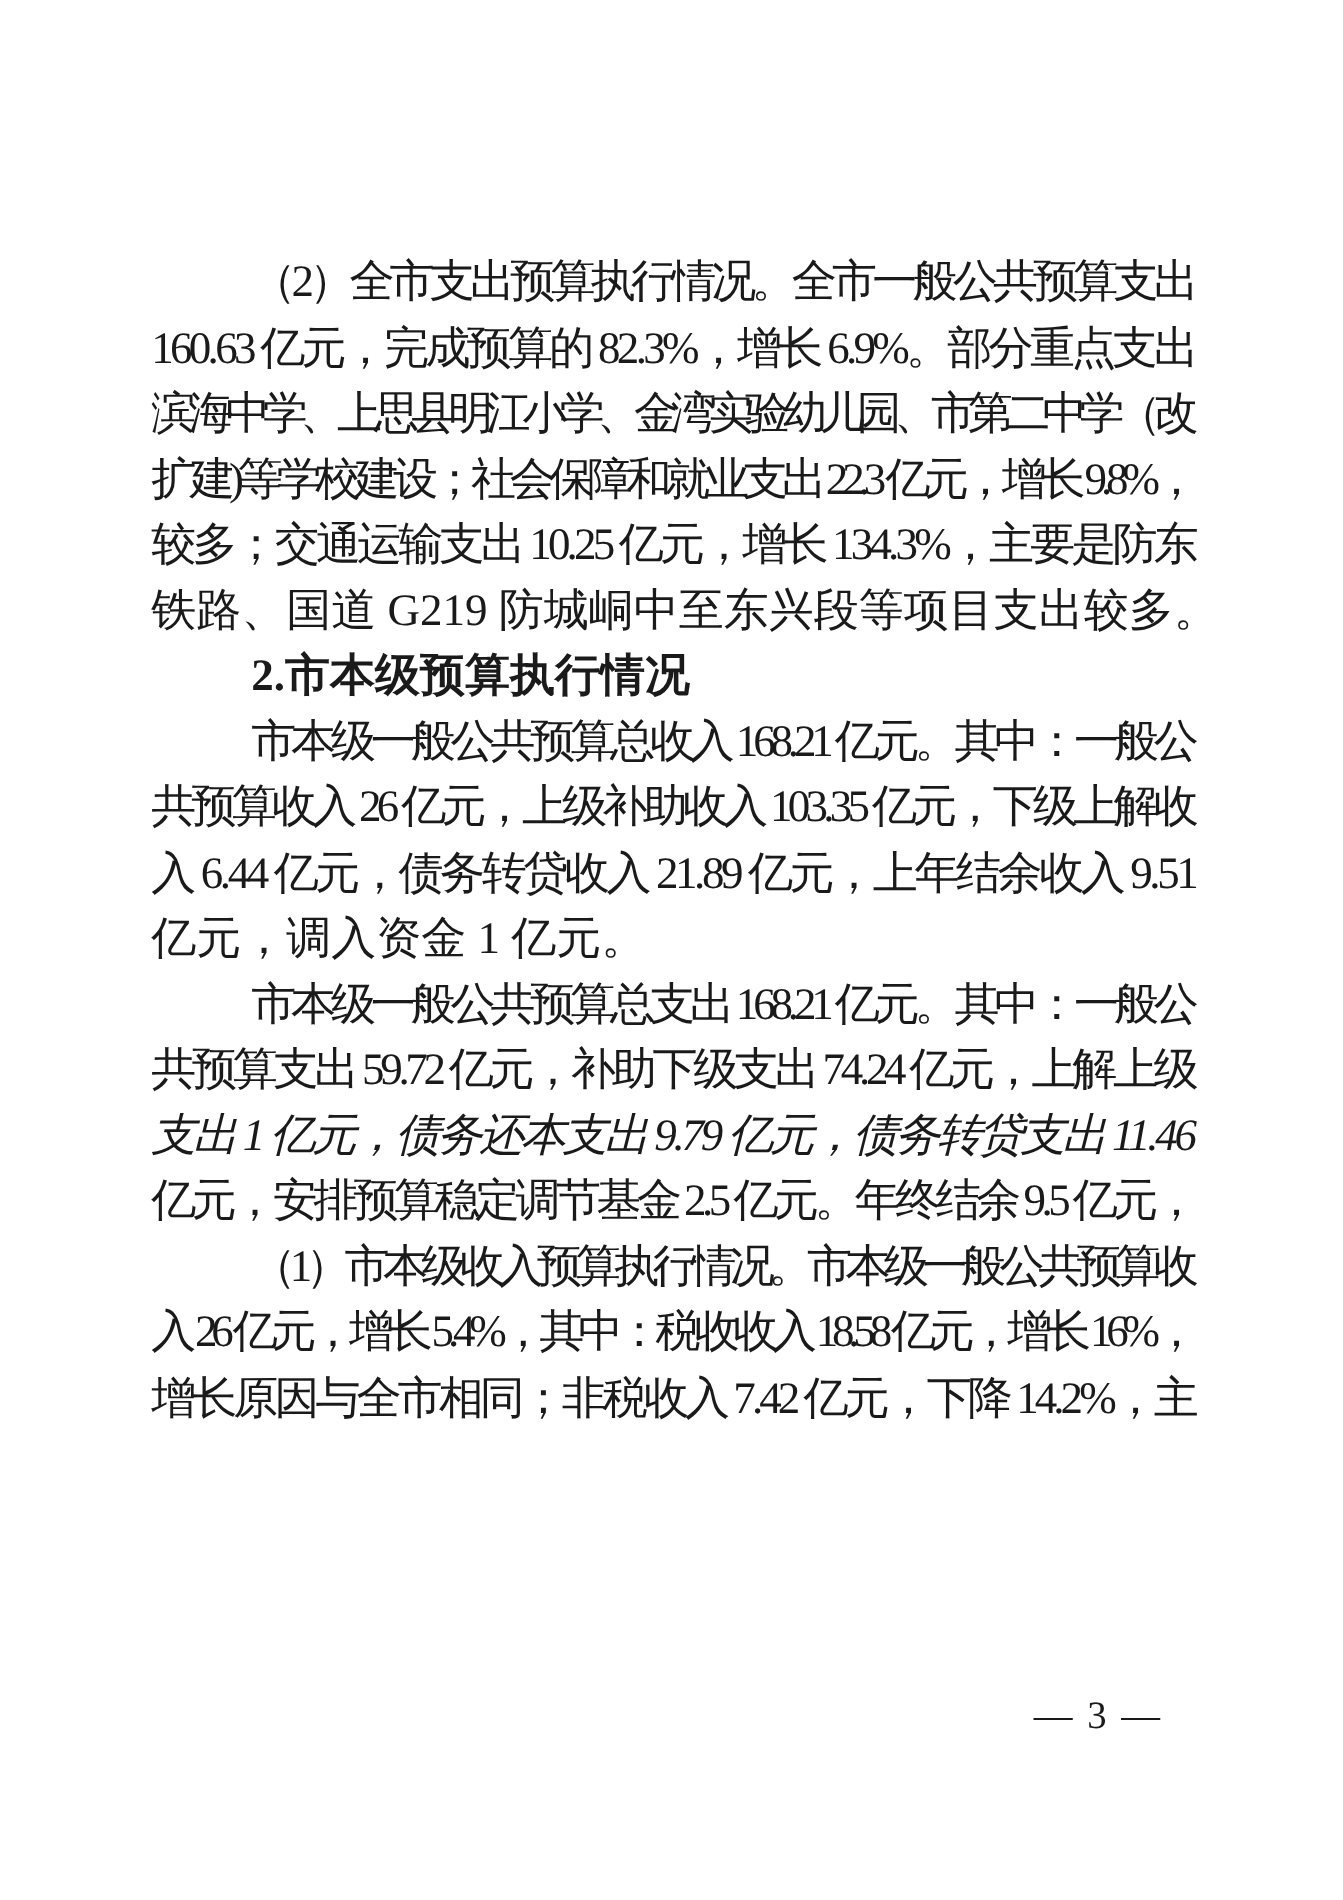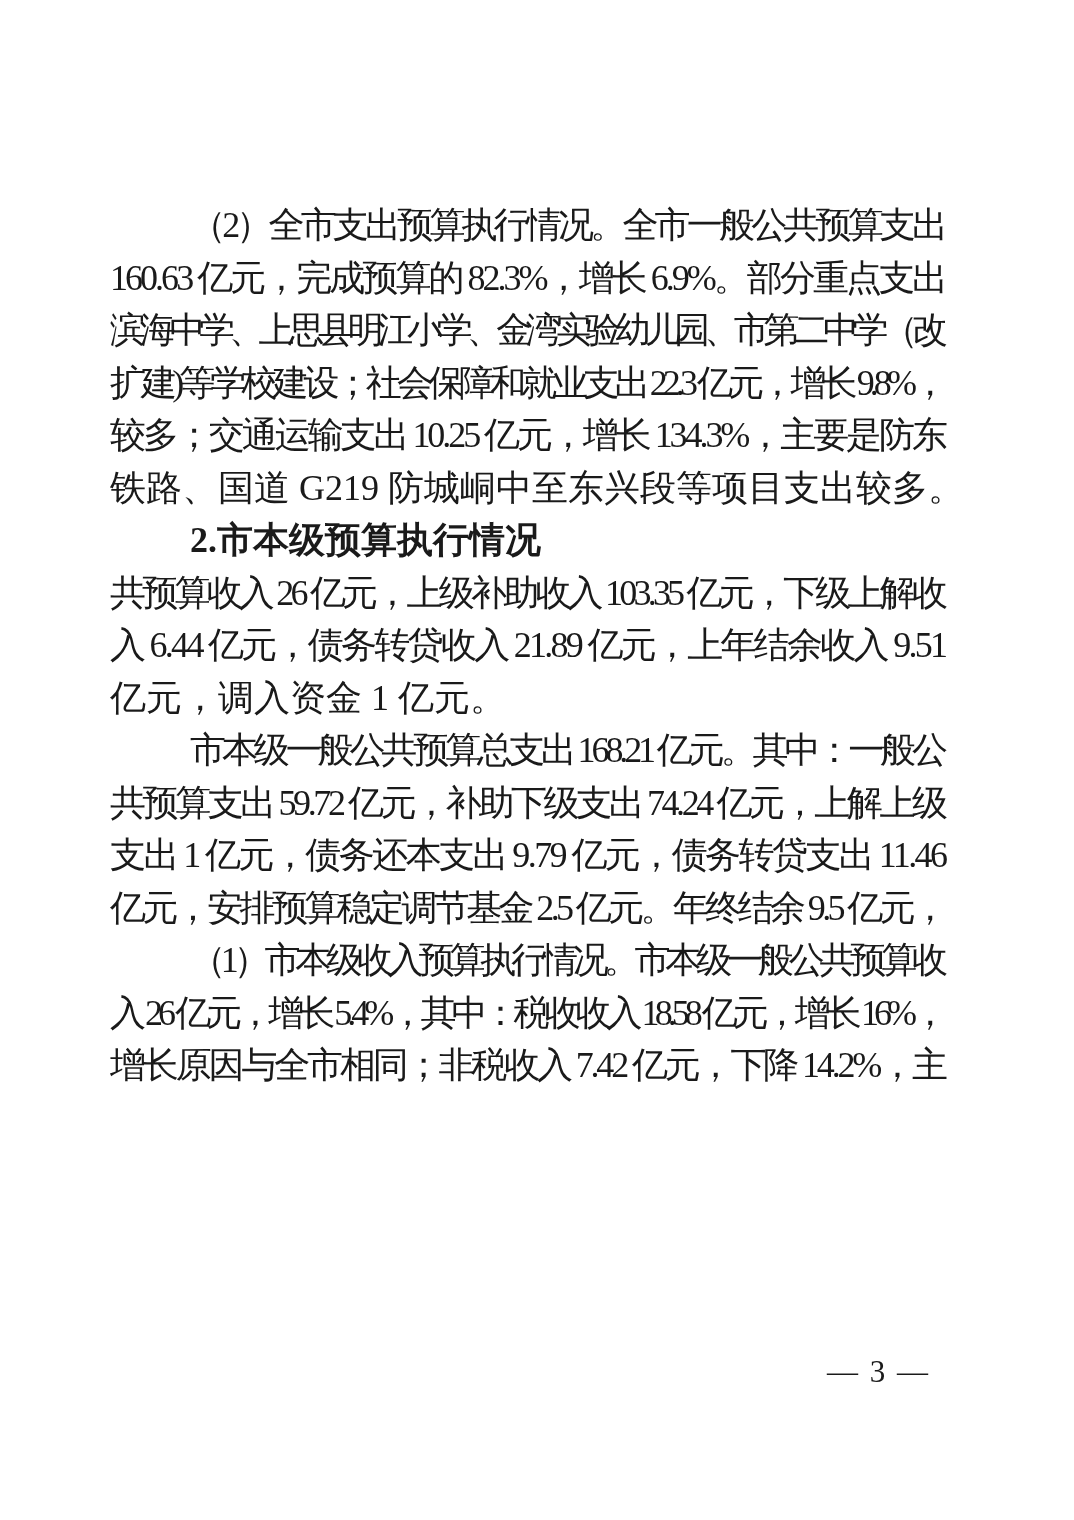--- a/index.html
+++ b/index.html
@@ -14,21 +14,21 @@
     color:var(--text-color);
   }
   .page{
     position:relative;
     width:1074px;height:1520px;
     background:var(--page-bg);
     overflow:hidden;
   }
   .content{
     position:absolute;
-    left:110px;top:199px;
+    left:121px;top:199px;
     width:838px;
   }
   .line{
     height:52.5px;
     line-height:52.5px;
     font-size:36px;
     white-space:nowrap;
     overflow:visible;
   }
   .line.first{ padding-left:80px; }
@@ -54,28 +54,29 @@
         <div class="line fill"><span style="letter-spacing: -2.97098px; margin-right: 2.97098px;">160.63 亿元，完成预算的 82.3%，增长 6.9%。部分重点支出</span></div>
         <div class="line fill"><span style="letter-spacing: -6.2963px; margin-right: 6.2963px;">滨海中学、上思县明江小学、金湾实验幼儿园、市第二中学（改</span></div>
         <div class="line fill"><span style="letter-spacing: -4.91131px; margin-right: 4.91131px;">扩建)等学校建设；社会保障和就业支出 22.3 亿元，增长 9.8%，</span></div>
         <div class="line fill"><span style="letter-spacing: -3.06061px; margin-right: 3.06061px;">较多；交通运输支出 10.25 亿元，增长 134.3%，主要是防东</span></div>
         <div class="line"><span>铁路、国道 G219 防城峒中至东兴段等项目支出较多。</span></div>
       </div>
       <div class="paragraph heading">
         <div class="line first"><span>2.市本级预算执行情况</span></div>
       </div>
       <div class="paragraph">
+        <div class="line first fill"><span style="letter-spacing: -4.10714px; margin-right: 4.10714px;">市本级一般公共预算总收入 168.21 亿元。其中：一般公</span></div>
         <div class="line fill"><span style="letter-spacing: -3.78788px; margin-right: 3.78788px;">共预算收入 26 亿元，上级补助收入 103.35 亿元，下级上解收</span></div>
         <div class="line fill"><span style="letter-spacing: -2.72222px; margin-right: 2.72222px;">入 6.44 亿元，债务转贷收入 21.89 亿元，上年结余收入 9.51</span></div>
         <div class="line"><span>亿元，调入资金 1 亿元。</span></div>
       </div>
       <div class="paragraph">
         <div class="line first fill"><span style="letter-spacing: -4.10714px; margin-right: 4.10714px;">市本级一般公共预算总支出 168.21 亿元。其中：一般公</span></div>
         <div class="line fill"><span style="letter-spacing: -3.41176px; margin-right: 3.41176px;">共预算支出 59.72 亿元，补助下级支出 74.24 亿元，上解上级</span></div>
-        <div class="line fill"><span style="letter-spacing: -2.57858px; margin-right: 2.57858px;">支出 1 亿元，债务还本支出 9.79 亿元，债务转贷支出 11.46</span></div>
+        <div class="line fill"><span style="letter-spacing: -2.57858px; margin-right: 2.57858px; font-style: italic;">支出 1 亿元，债务还本支出 9.79 亿元，债务转贷支出 11.46</span></div>
         <div class="line fill"><span style="letter-spacing: -3.625px; margin-right: 3.625px;">亿元，安排预算稳定调节基金 2.5 亿元。年终结余 9.5 亿元，</span></div>
       </div>
       <div class="paragraph">
         <div class="line first fill"><span style="letter-spacing: -5.16667px; margin-right: 5.16667px;">（1）市本级收入预算执行情况。市本级一般公共预算收</span></div>
         <div class="line fill"><span style="letter-spacing: -4.97396px; margin-right: 4.97396px;">入 26 亿元，增长 5.4%，其中：税收收入 18.58 亿元，增长 16%，</span></div>
         <div class="line fill"><span style="letter-spacing: -3.15625px; margin-right: 3.15625px;">增长原因与全市相同；非税收入 7.42 亿元，下降 14.2%，主</span></div>
       </div>
     </div>
   <div class="footer">— 3 —</div>
 </div>

